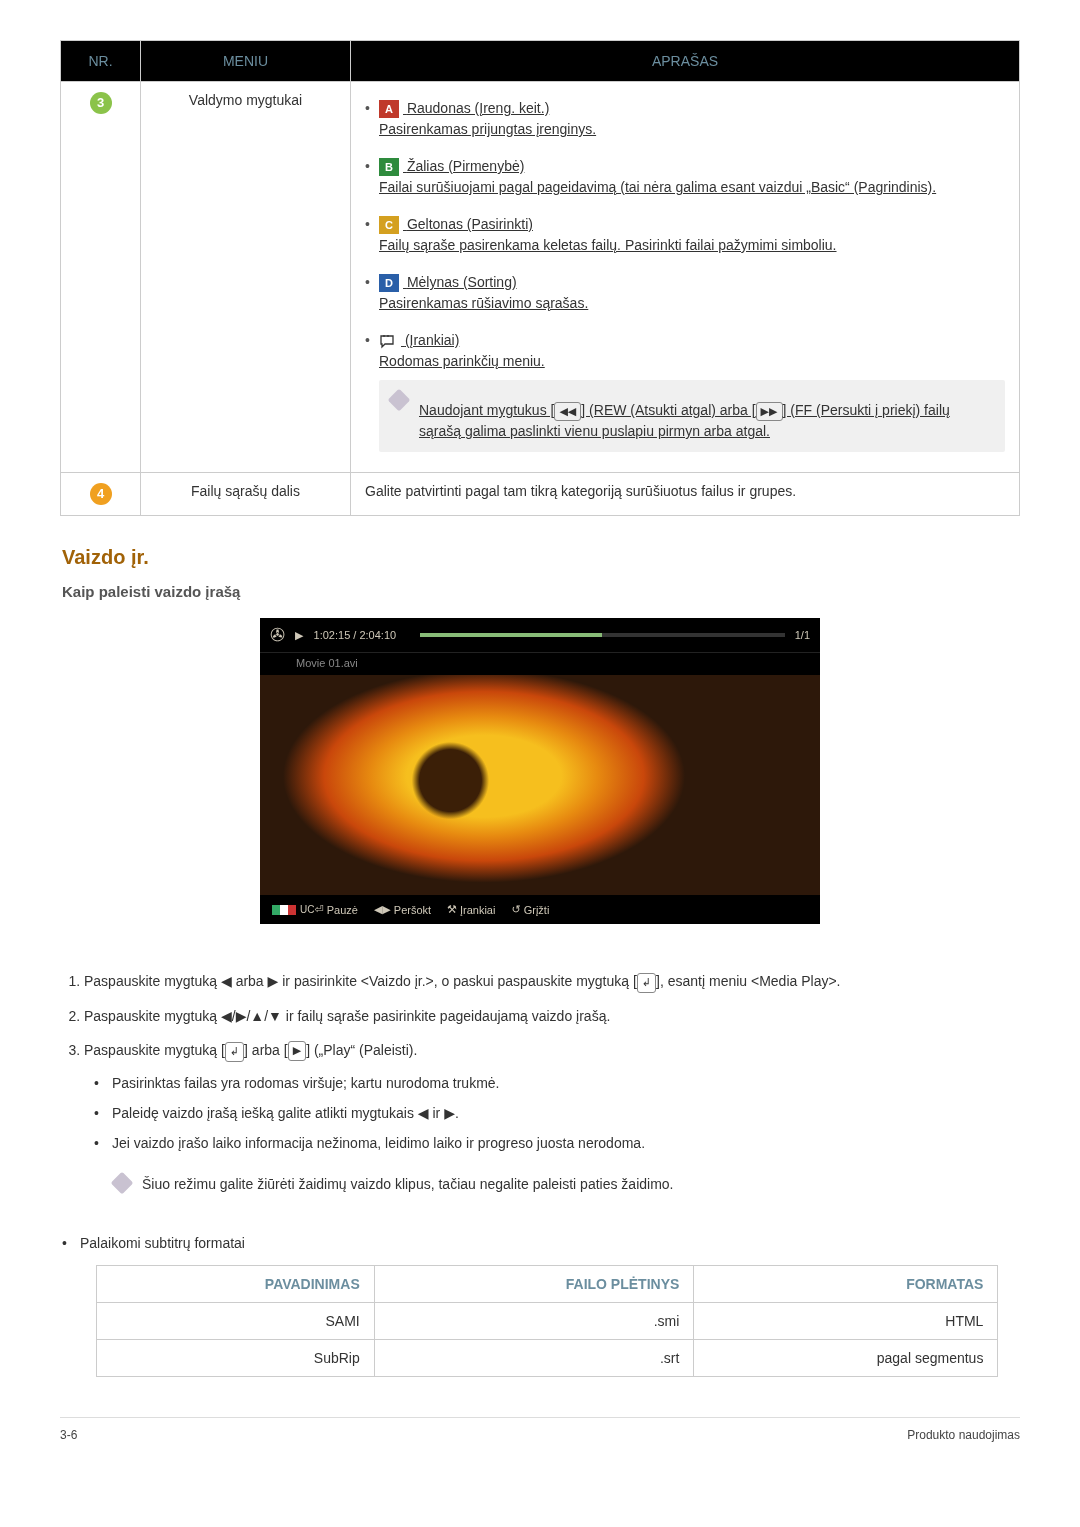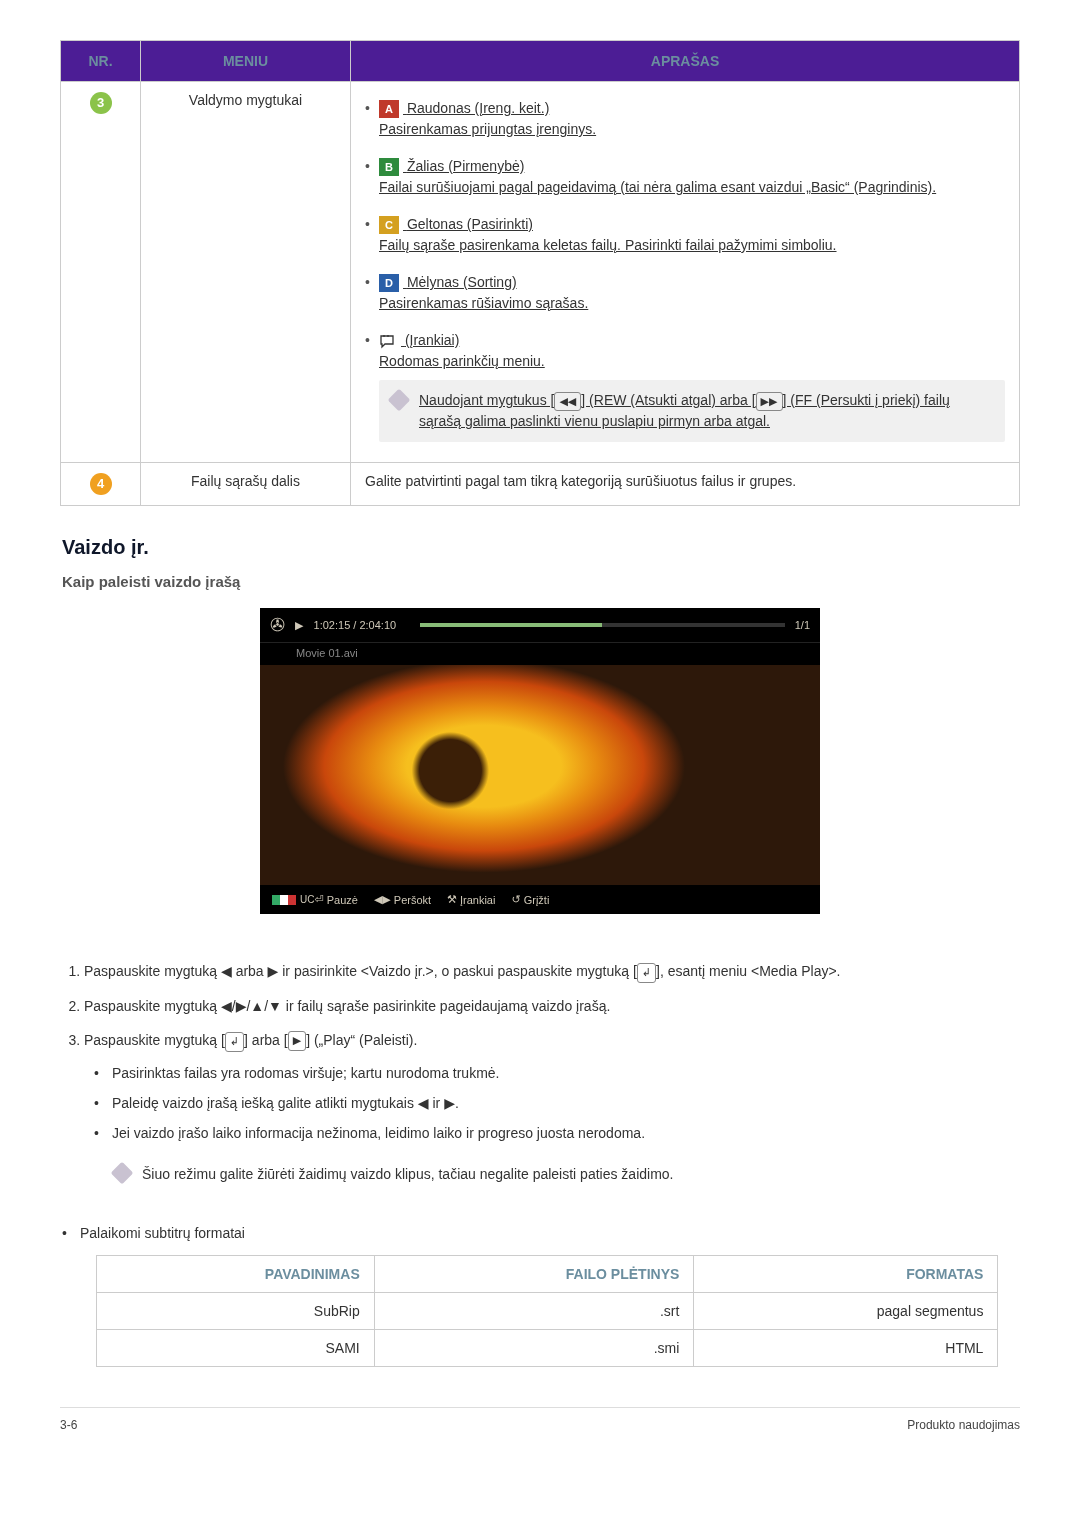--- a/index.html
+++ b/index.html
@@ -18,23 +18,23 @@
     margin-bottom: 30px;
   }
   table.main-table th,
   table.main-table td {
     border: 1px solid #ccc;
     padding: 10px 14px;
     vertical-align: top;
   }
   table.main-table th {
     color: #6b8e9f;
-    font-weight: bold;
+    font-weight: normal;
     text-align: center;
-    background: #4c1d95;
+    background: #000000;
     padding: 12px;
   }
   .th-nr { width: 80px; }
   .th-menu { width: 210px; }
   .menu-cell { text-align: center; padding-top: 14px; }
   .circle-badge {
     display: inline-block;
     width: 22px; height: 22px;
     border-radius: 50%;
     text-align: center;
@@ -59,35 +59,35 @@
   .sq-red { background: #c0392b; }
   .sq-green { background: #2e8b3d; }
   .sq-yellow { background: #d4a020; }
   .sq-blue { background: #2a5fa8; }
   .tools-icon {
     display:inline-block; width:18px; height:16px; vertical-align:middle;
     margin-right:4px;
   }
   .note-box {
     background: #f0f0f0;
-    padding: 10px 14px 10px 40px;
+    padding: 20px 14px 10px 40px;
     margin-top: 8px;
     position: relative;
     border-radius: 2px;
     line-height: 1.5;
   }
   .note-box .note-icon {
     position:absolute; left:12px; top:12px; width:16px; height:16px;
     background:#c9c2d1; transform: rotate(45deg); border-radius:2px;
   }
   .btn-chip {
     display:inline-block; border:1px solid #888; border-radius:3px;
     padding: 0 4px; font-size:11px; vertical-align: middle;
   }
-  h2.section-title { color:#0f172a; font-size:20px; margin: 24px 0 14px 2px; font-weight:bold; }
+  h2.section-title { color:#a16207; font-size:20px; margin: 24px 0 14px 2px; font-weight:bold; }
   h3.sub-title { color:#555; font-size:15px; margin: 10px 0 18px 2px; font-weight:bold; }
 
   .player {
     width: 560px; margin: 0 auto 40px auto; background:#000; color:#cfc8b8;
     font-size:11px;
   }
   .player-top {
     display:flex; align-items:center; gap:10px; padding:6px 10px;
     border-bottom:1px solid #222;
   }
@@ -288,28 +288,28 @@
 <table class="fmt-table">
   <thead>
     <tr>
       <th>PAVADINIMAS</th>
       <th>FAILO PLĖTINYS</th>
       <th>FORMATAS</th>
     </tr>
   </thead>
   <tbody>
     <tr>
+      <td>SAMI</td>
+      <td>.smi</td>
+      <td>HTML</td>
+    </tr>
+    <tr>
       <td>SubRip</td>
       <td>.srt</td>
       <td>pagal segmentus</td>
-    </tr>
-    <tr>
-      <td>SAMI</td>
-      <td>.smi</td>
-      <td>HTML</td>
     </tr>
   </tbody>
 </table>
 
 <div class="footer">
   <span>3-6</span>
   <span>Produkto naudojimas</span>
 </div>
 
 </body></html>

